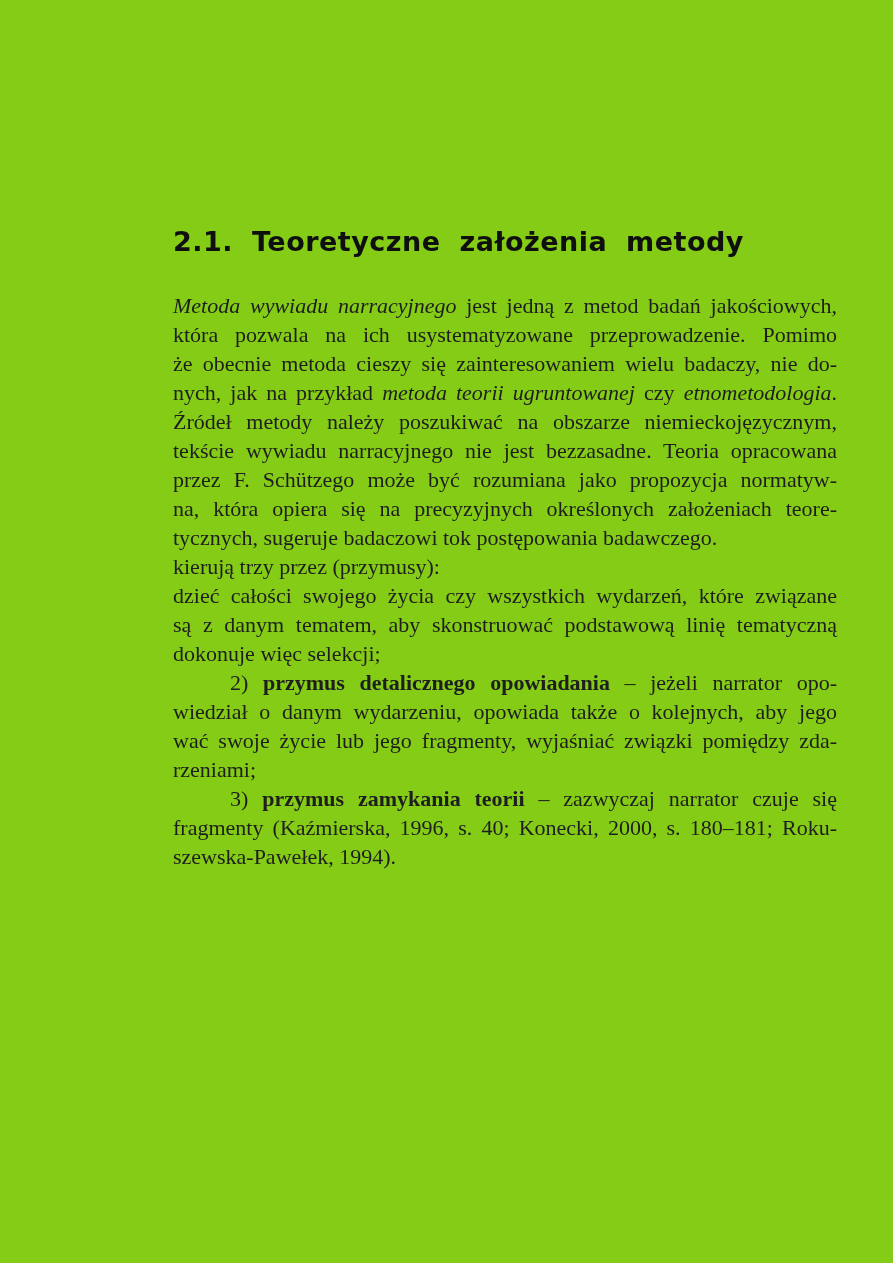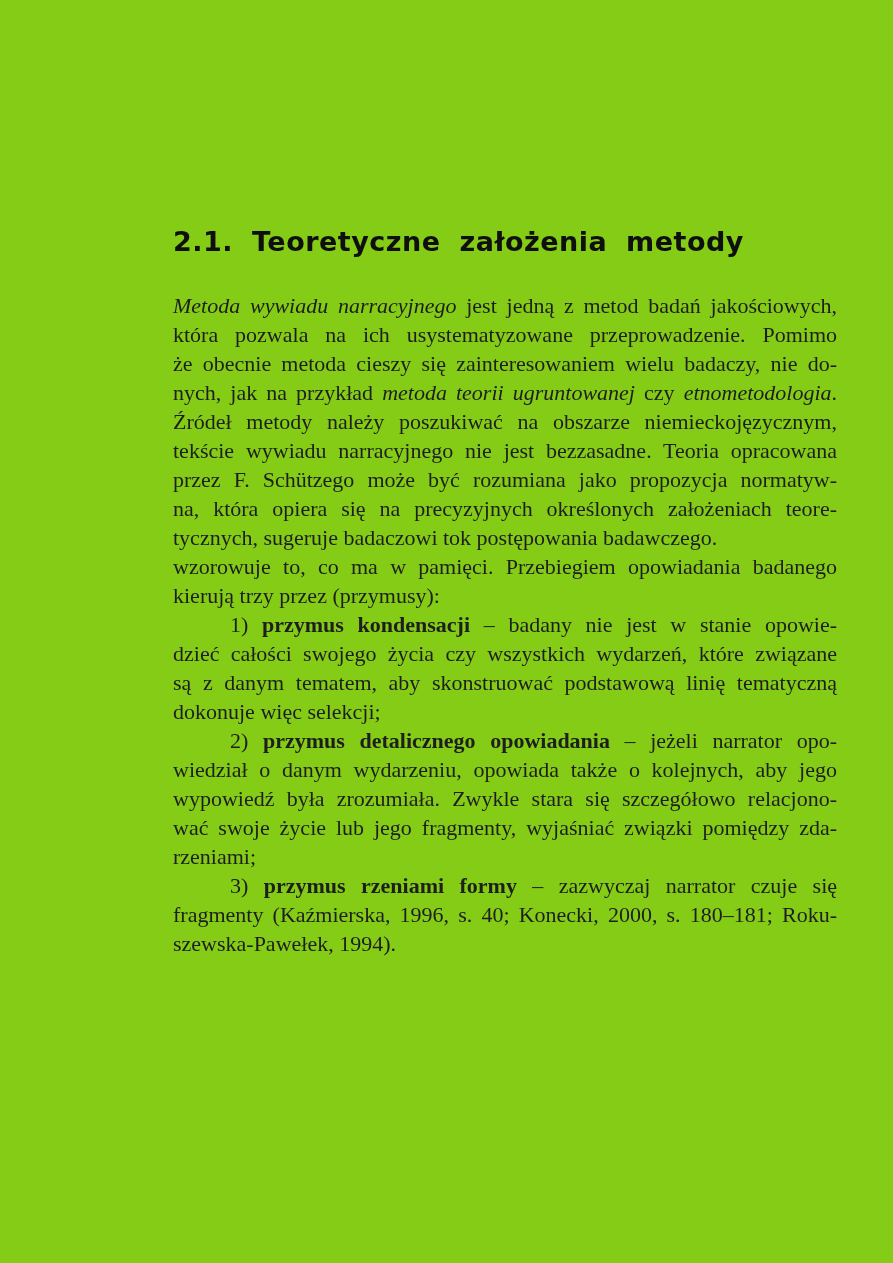--- a/index.html
+++ b/index.html
@@ -62,36 +62,33 @@
           <div class="line"><span>która pozwala na ich usystematyzowane przeprowadzenie. Pomimo</span></div>
           <div class="line"><span>że obecnie metoda cieszy się zainteresowaniem wielu badaczy, nie do-</span></div>
           <div class="line"><span>nych, jak na przykład </span><span class="it">metoda teorii ugruntowanej</span><span> czy </span><span class="it">etnometodologia</span><span>.</span></div>
           <div class="line"><span>Źródeł metody należy poszukiwać na obszarze niemieckojęzycznym,</span></div>
           <div class="line"><span>tekście wywiadu narracyjnego nie jest bezzasadne. Teoria opracowana</span></div>
           <div class="line"><span>przez F. Schützego może być rozumiana jako propozycja normatyw-</span></div>
           <div class="line"><span>na, która opiera się na precyzyjnych określonych założeniach teore-</span></div>
           <div class="line end"><span>tycznych, sugeruje badaczowi tok postępowania badawczego.</span></div>
         </div>
         <div>
-          <div class="line"><span>wzorowuje to, co ma w pamięci. Przebiegiem opowiadania badanego</span></div>
           <div class="line end"><span>kierują trzy przez (przymusy):</span></div>
         </div>
         <div>
-          <div class="line indent"><span>1) </span><span class="bd">przymus kondensacji</span><span> – badany nie jest w stanie opowie-</span></div>
           <div class="line"><span>dzieć całości swojego życia czy wszystkich wydarzeń, które związane</span></div>
           <div class="line"><span>są z danym tematem, aby skonstruować podstawową linię tematyczną</span></div>
           <div class="line end"><span>dokonuje więc selekcji;</span></div>
         </div>
         <div>
           <div class="line indent"><span>2) </span><span class="bd">przymus detalicznego opowiadania</span><span> – jeżeli narrator opo-</span></div>
           <div class="line"><span>wiedział o danym wydarzeniu, opowiada także o kolejnych, aby jego</span></div>
-          <div class="line"><span>wypowiedź była zrozumiała. Zwykle stara się szczegółowo relacjono-</span></div>
           <div class="line"><span>wać swoje życie lub jego fragmenty, wyjaśniać związki pomiędzy zda-</span></div>
           <div class="line end"><span>rzeniami;</span></div>
         </div>
         <div>
-          <div class="line indent"><span>3) </span><span class="bd">przymus rzeniami formy</span><span> – zazwyczaj narrator czuje się</span></div>
+          <div class="line indent"><span>3) </span><span class="bd">przymus zamykania teorii</span><span> – zazwyczaj narrator czuje się</span></div>
           <div class="line"><span>fragmenty (Kaźmierska, 1996, s. 40; Konecki, 2000, s. 180–181; Roku-</span></div>
           <div class="line end"><span>szewska-Pawełek, 1994).</span></div>
         </div>
       </div>
   </div>
 </div>
 
 </body></html>

